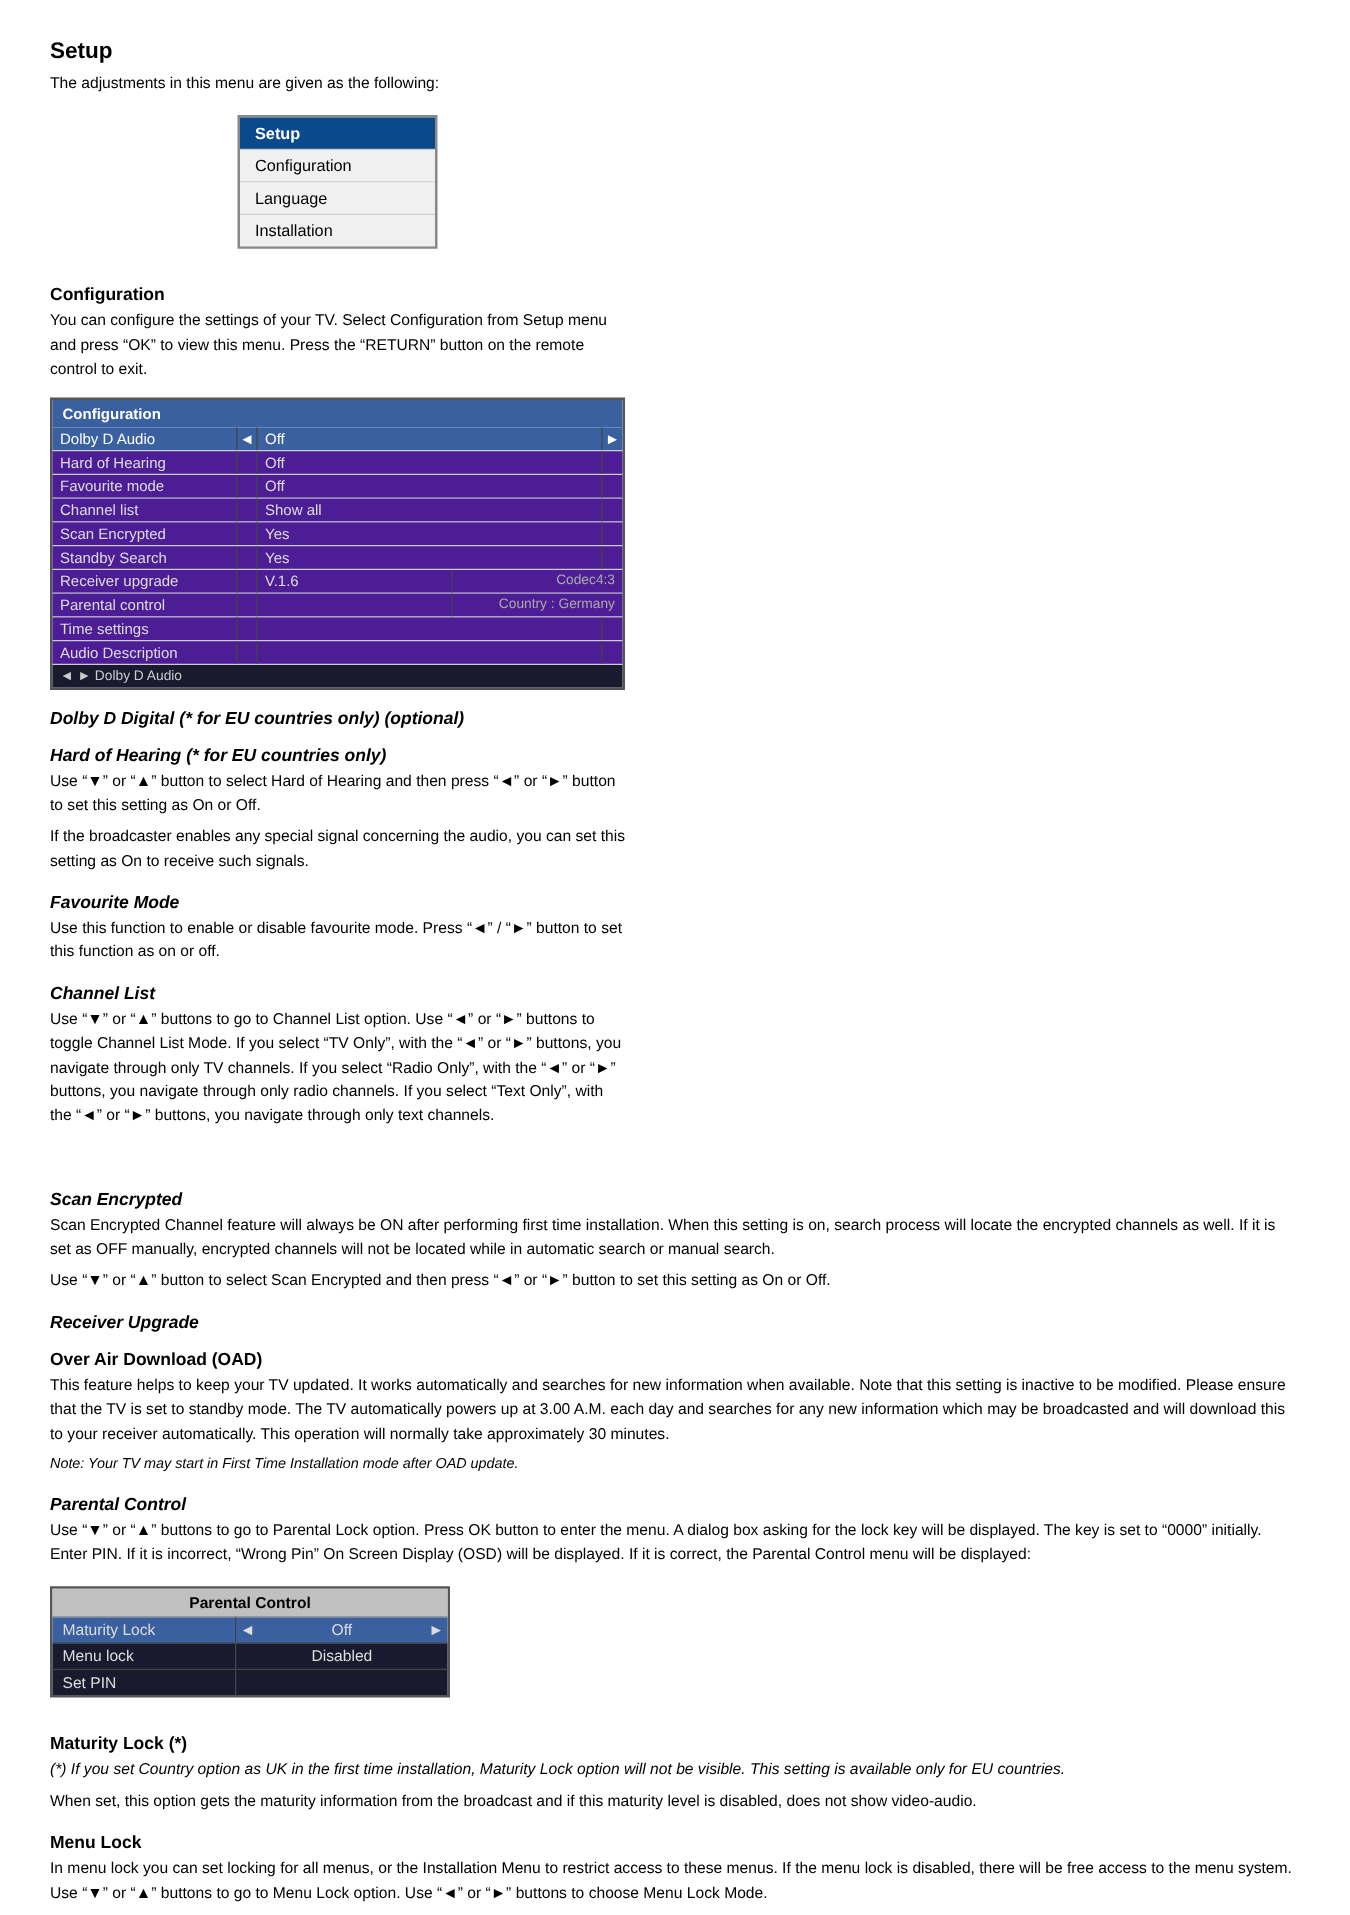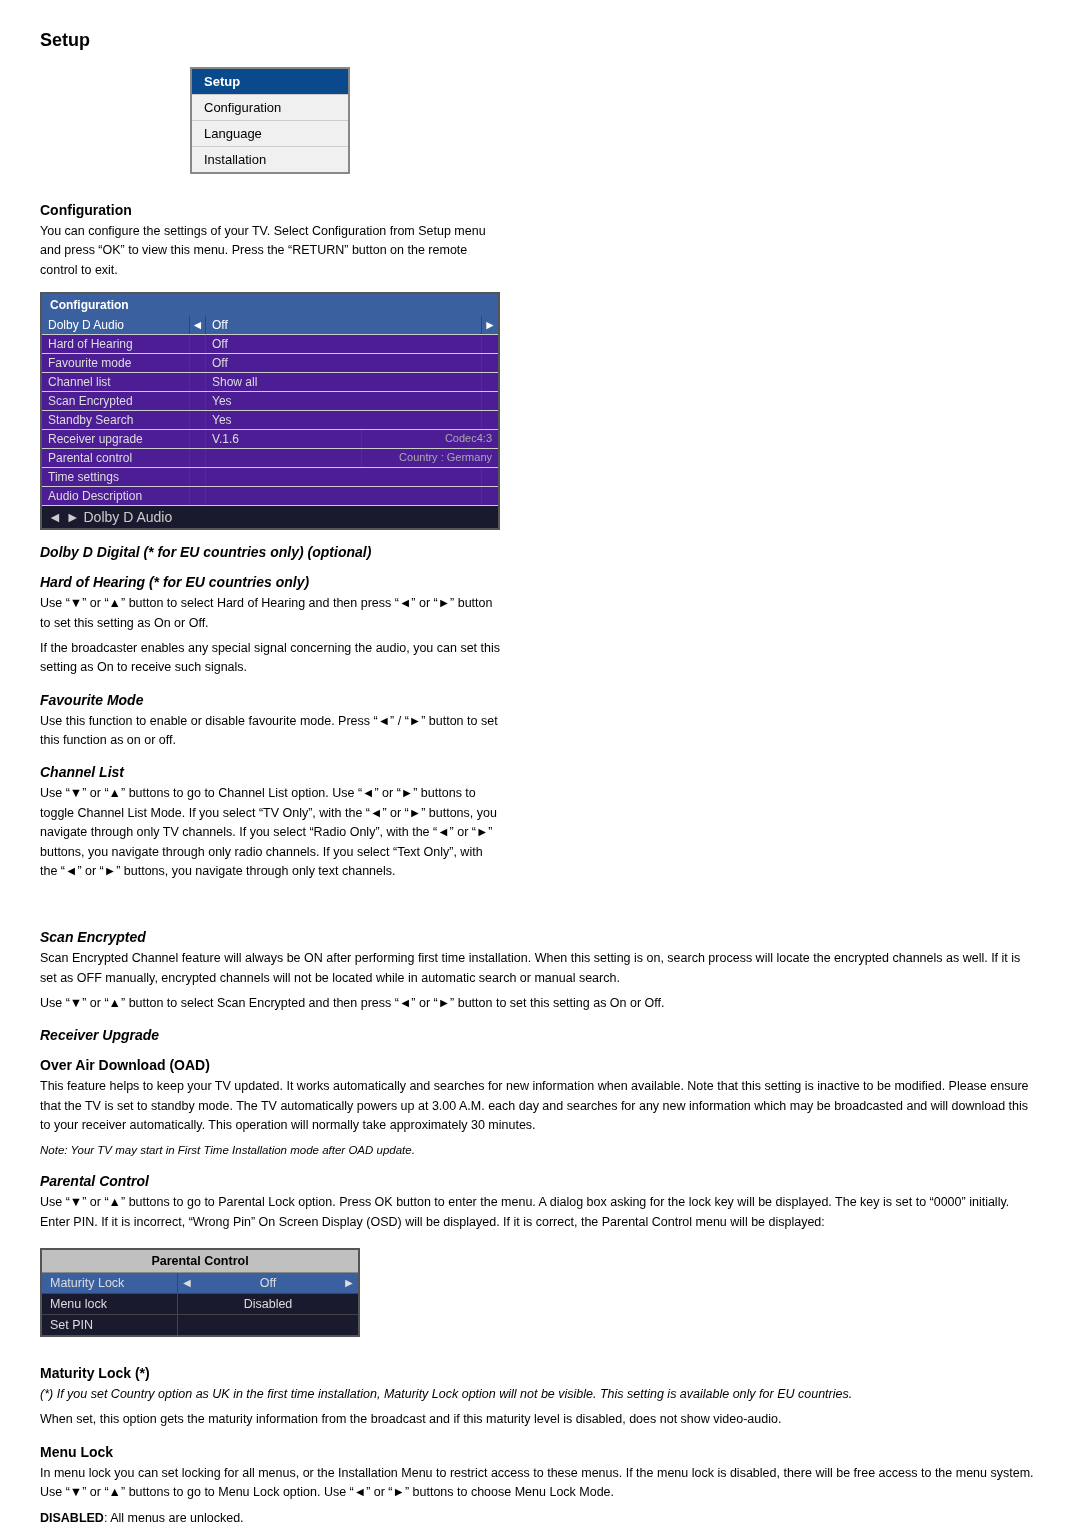--- a/index.html
+++ b/index.html
@@ -120,21 +120,21 @@
       width: 120px;
       padding: 2px 6px;
       text-align: right;
       font-size: 11px;
       color: #aaa;
     }
     .config-footer {
       background: #1a1a2e;
       color: #ccc;
       padding: 3px 6px;
-      font-size: 14px;
+      font-size: 11px;
     }
     .parental-table-wrapper {
       margin: 10px 0 14px 0;
       border: 2px solid #555;
       font-size: 12.5px;
       display: inline-block;
       width: 320px;
     }
     .parental-table-header {
       background: #c0c0c0;
@@ -149,21 +149,21 @@
       color: #ddd;
       border-bottom: 1px solid #444;
     }
     .parental-row:last-child {
       border-bottom: none;
     }
     .parental-row.active {
       background: #3a60a0;
     }
     .parental-cell-name {
-      width: 136px;
+      width: 147px;
       padding: 3px 8px;
       border-right: 1px solid #444;
     }
     .parental-cell-arrow {
       width: 18px;
       text-align: center;
       padding: 3px 0;
     }
     .parental-cell-value {
       flex: 1;
@@ -187,20 +187,21 @@
     em { font-style: italic; }
     .note-text { font-size: 11.5px; }
   </style>
 </head>
 <body>
 
 <div class="page-layout">
 
   <div class="left-col">
     <h2 class="section-title">Setup</h2>
+    <p>The adjustments in this menu are given as the following:</p>
 
     <div class="setup-menu-wrapper">
       <div class="setup-menu">
         <div class="menu-item highlight">Setup</div>
         <div class="menu-item">Configuration</div>
         <div class="menu-item">Language</div>
         <div class="menu-item">Installation</div>
       </div>
     </div>
 

